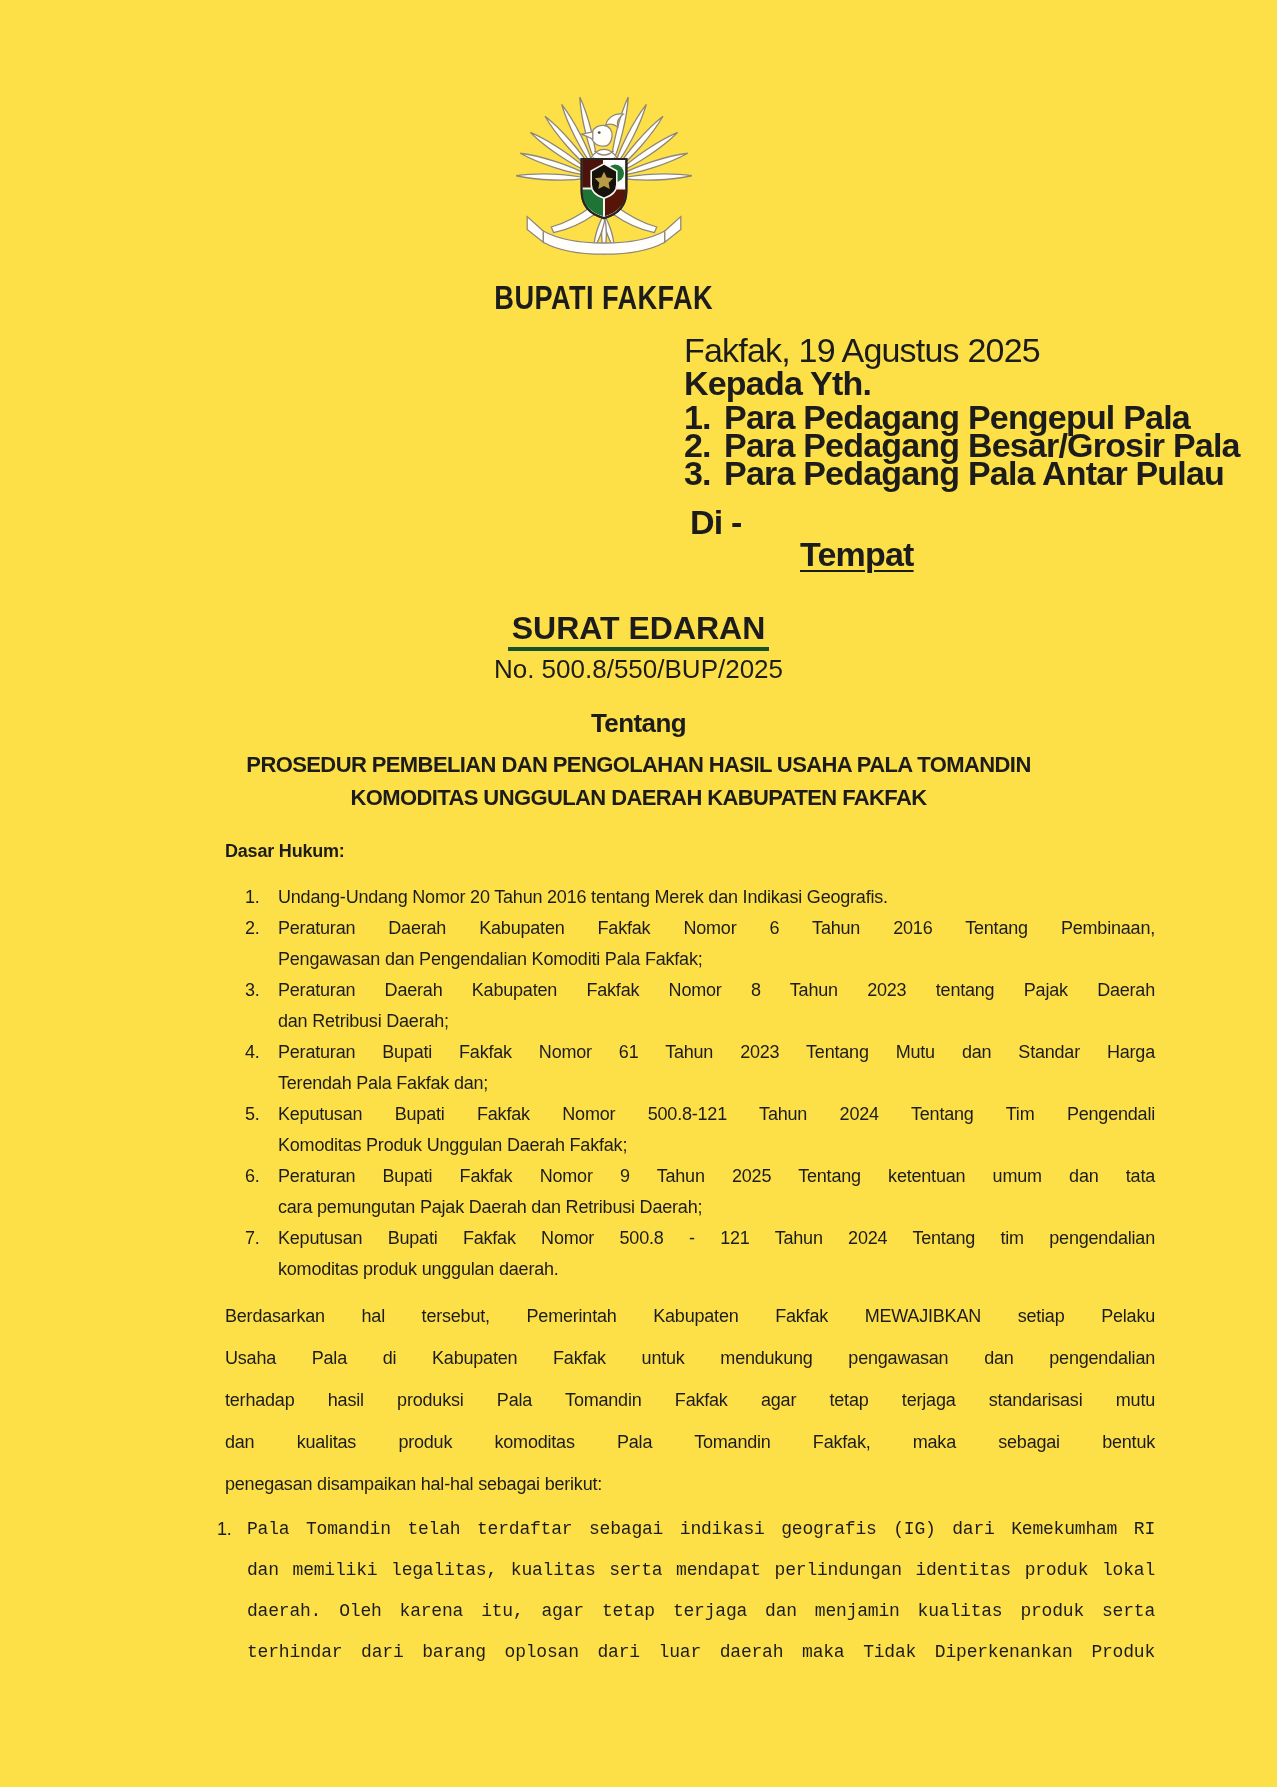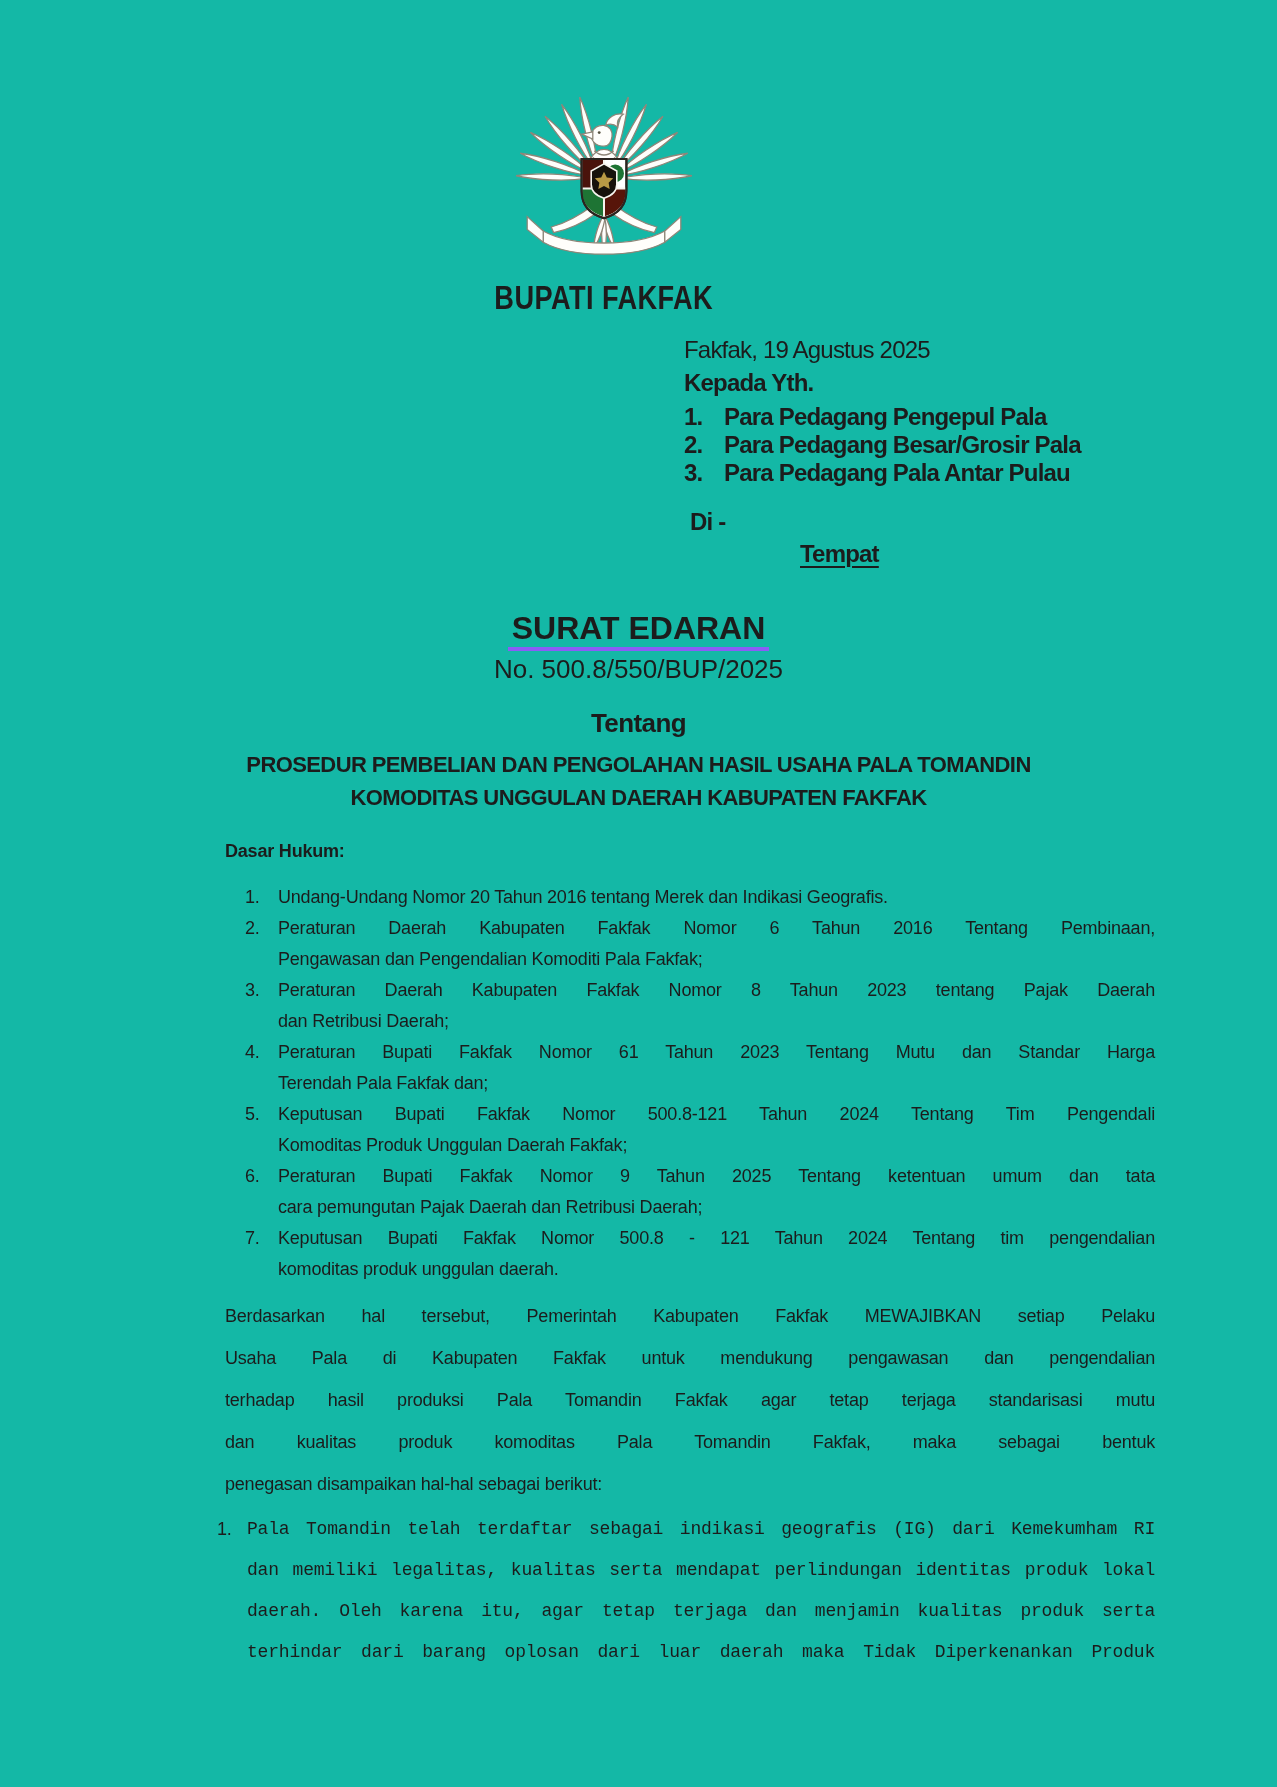--- a/index.html
+++ b/index.html
@@ -1,38 +1,38 @@
 <!DOCTYPE html>
 <html><head>
 <meta charset="utf-8">
 <style>
   * { margin:0; padding:0; box-sizing:border-box; }
   html,body { background:#ffffff; }
   body { width:1277px; height:1787px; font-family:"Liberation Sans", sans-serif; color:#1c1c1c; position:relative; }
-  .page { position:absolute; inset:0; background:#14b8a6; overflow:hidden; }
+  .page { position:absolute; inset:0; background:#fde047; overflow:hidden; }
 
   
   .letterhead { position:absolute; top:0; left:0; right:0; text-align:center; }
   .letterhead-inner { transform:translateX(-35px); }
   .emblem { display:block; margin:88px auto 0 auto; }
   .letterhead-title { margin-top:8px; font-size:34px; font-weight:bold; white-space:nowrap; }
   .letterhead-title .condense { display:inline-block; transform:scaleX(0.8); transform-origin:center; letter-spacing:0.5px; }
 
   
-  .address { position:absolute; top:336px; left:684px; font-size:24px; letter-spacing:-0.8px; line-height:28px; }
+  .address { position:absolute; top:336px; left:684px; font-size:34px; letter-spacing:-0.8px; line-height:28px; }
   .address .date { margin-bottom:5px; }
   .address .salutation { font-weight:bold; margin-bottom:6px; }
   .rrow { font-weight:bold; display:flex; }
   .rnum { width:40px; flex:none; }
   .di { font-weight:bold; margin-top:21px; margin-left:6px; }
   .tempat { font-weight:bold; margin-top:4px; margin-left:116px; text-decoration:underline; text-decoration-thickness:2px; text-underline-offset:4px; }
 
   
   .titleblock { position:absolute; top:612px; left:0; right:0; text-align:center; }
-  .letter-title { display:inline-block; font-size:32px; font-weight:bold; line-height:32px; border-bottom:4px solid #8b5cf6; padding:0 4px 3px 4px; }
+  .letter-title { display:inline-block; font-size:32px; font-weight:bold; line-height:32px; border-bottom:4px solid #14532d; padding:0 4px 3px 4px; }
   .letter-number { font-size:26px; line-height:30px; margin-top:3px; }
   .tentang { font-size:26px; font-weight:bold; letter-spacing:-0.6px; margin-top:24px; line-height:30px; }
   .subject { font-size:22px; font-weight:bold; letter-spacing:-0.6px; margin-top:10px; line-height:33px; }
 
   
   .bodyblock { position:absolute; top:836px; left:225px; width:930px; font-size:18px; letter-spacing:-0.2px; }
   .dasar { font-weight:bold; line-height:30px; }
   .legal-list { margin-top:16px; margin-left:20px; }
   .li { display:flex; }
   .num { width:33px; flex:none; line-height:31px; }

